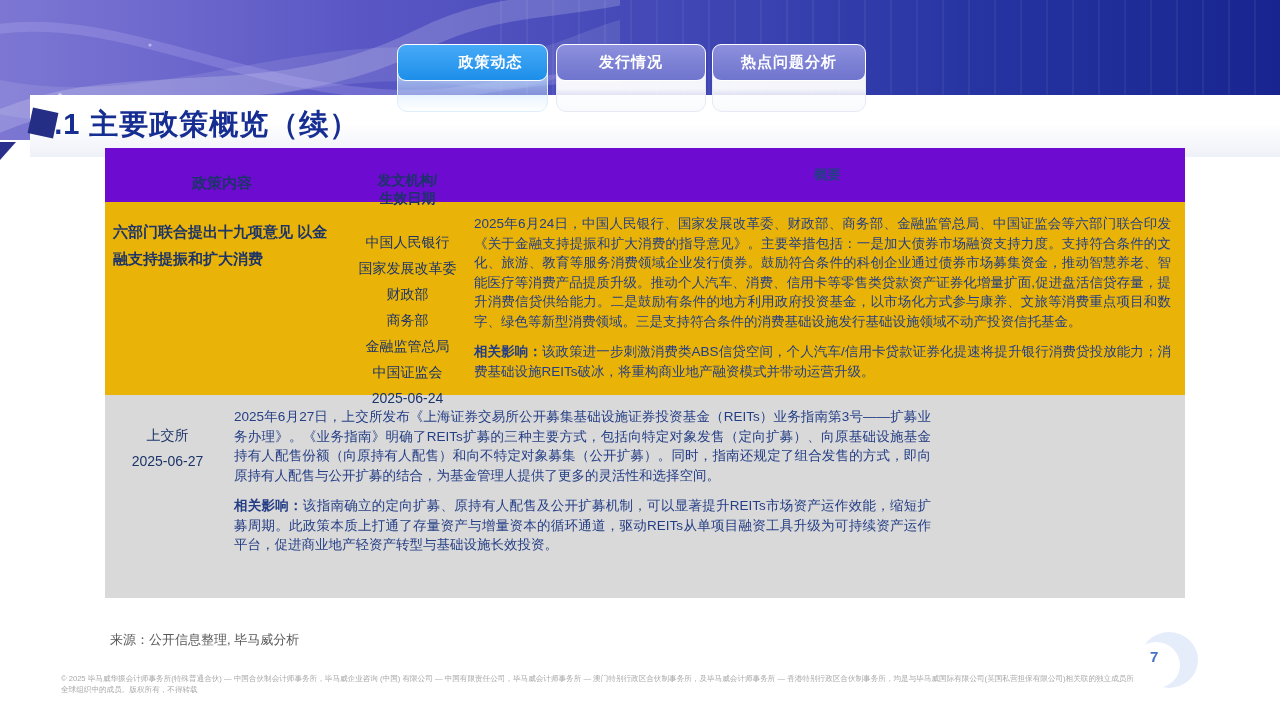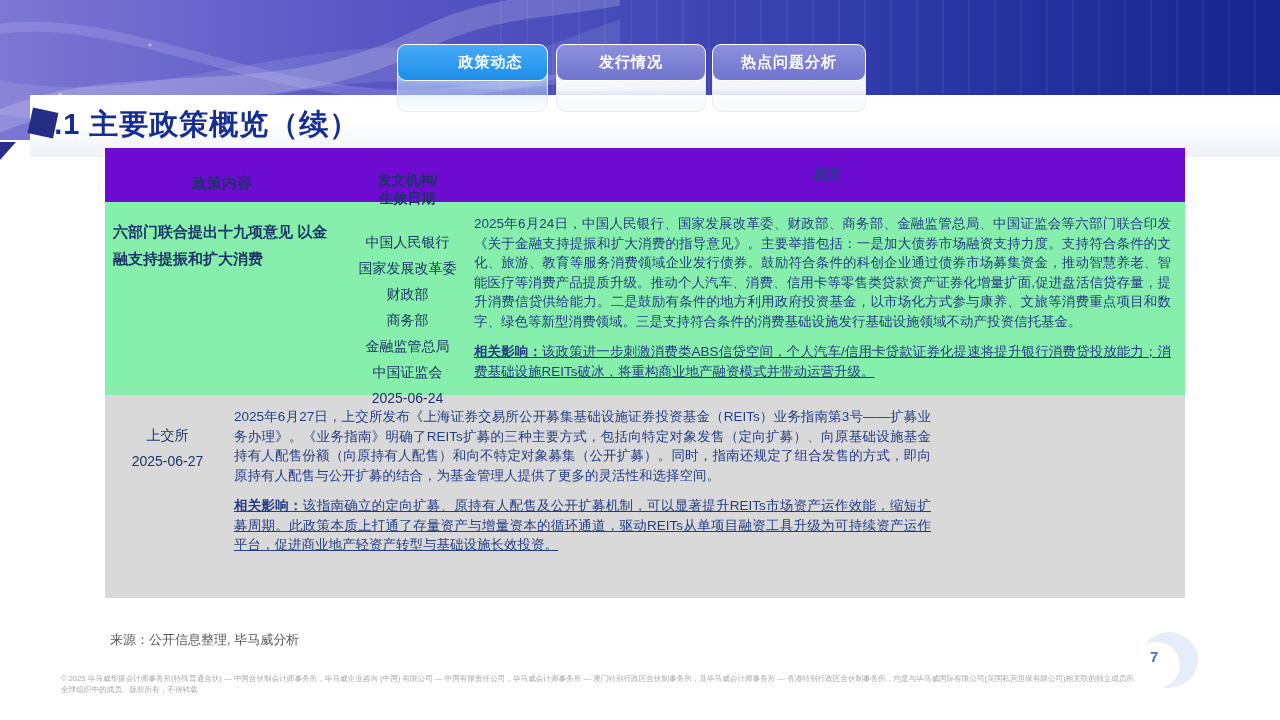--- a/index.html
+++ b/index.html
@@ -57,30 +57,30 @@
   .tab2{left:556px;width:150px;}
   .tab3{left:712px;width:154px;}
   
   .policy-table{position:absolute;left:105px;top:148px;width:1080px;z-index:2;}
   .t-header{
     display:flex;height:54px;background:#6d0bd0;color:#ffffff;
     font-weight:700;font-size:14px;
   }
   .t-header .cell{display:flex;flex-direction:column;align-items:center;justify-content:center;line-height:18px;}
   .t-row{display:flex;color:#223c7e;}
-  .t-row.row-white{background:#86efac;height:193px;}
+  .t-row.row-white{background:#eab308;height:193px;}
   .t-row.row-gray{background:#d9d9d9;height:203px;}
   .col1{width:240px;box-sizing:border-box;padding:16px 14px 0 8px;
         font-size:15px;font-weight:700;line-height:31px;color:#1c3468;}
   .row-white .col1{line-height:27px;}
   .col2{width:125px;box-sizing:border-box;padding-top:27px;text-align:center;
         font-size:14px;line-height:26px;color:#1c3468;}
   .col3{width:715px;box-sizing:border-box;padding:12px 14px 0 4px;
         font-size:13.5px;line-height:19.5px;text-align:justify;color:#243e85;}
-  .col3 .impact{margin-top:11px;text-decoration:underline;}
+  .col3 .impact{margin-top:11px;}
   .col3 .impact b{font-weight:700;}
   
   .source-note{
     position:absolute;left:110px;top:631px;font-size:13px;color:#595959;z-index:2;
   }
   .footer-text{
     position:absolute;left:37px;top:673px;width:1075px;
     font-size:7.6px;line-height:11px;color:#a9a9a9;z-index:2;margin-left:24px;
   }
   .page-badge{position:absolute;left:1132px;top:632px;width:70px;height:60px;z-index:2;}

